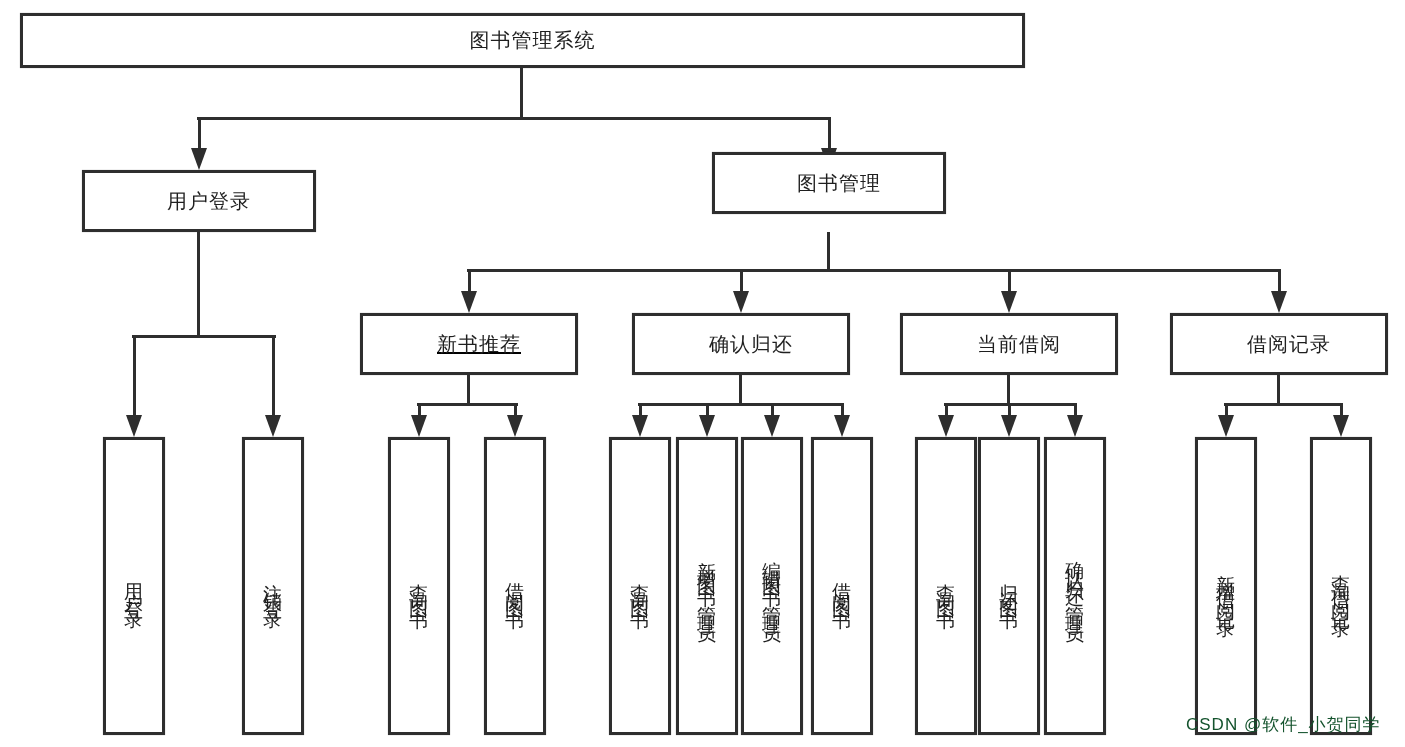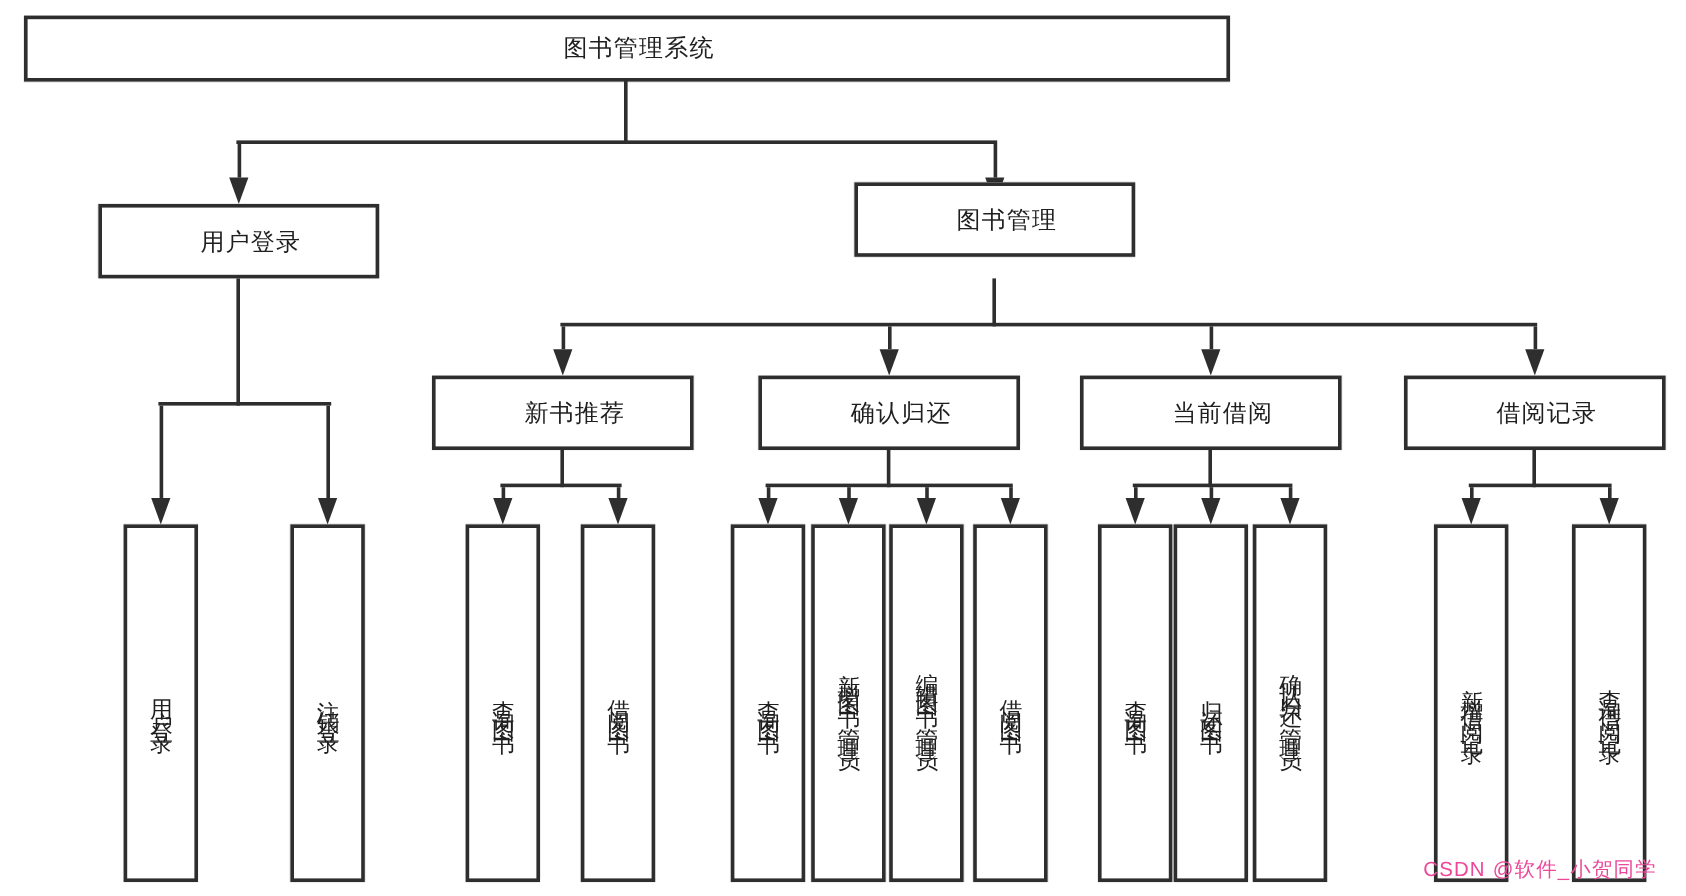--- a/index.html
+++ b/index.html
@@ -74,21 +74,21 @@
     height: 0;
     border-left: 8px solid transparent;
     border-right: 8px solid transparent;
     border-top: 22px solid #2e2e2e;
   }
   .watermark {
     position: absolute;
     left: 1186px;
     top: 713px;
     font-size: 17px;
-    color: #ec4899;
+    color: #14532d;
     letter-spacing: 1px;
     white-space: nowrap;
     z-index: 10;
   }
 </style>
 </head>
 <body>
 
 <div class="canvas">
 
@@ -138,21 +138,21 @@
   </div>
   <div class="arrow" style="left:1001px; top:272px; height:41px;">
     <div class="stem"></div>
     <div class="head"></div>
   </div>
   <div class="arrow" style="left:1271px; top:272px; height:41px;">
     <div class="stem"></div>
     <div class="head"></div>
   </div>
 
-  <div class="box" style="left:360px; top:313px; width:218px; height:62px;">
+  <div class="box" style="left:360px; top:313px; width:218px; height:62px;text-decoration:underline;">
     <span class="hlabel">新书推荐</span>
   </div>
   <div class="box" style="left:632px; top:313px; width:218px; height:62px;">
     <span class="hlabel">确认归还</span>
   </div>
   <div class="box" style="left:900px; top:313px; width:218px; height:62px;">
     <span class="hlabel">当前借阅</span>
   </div>
   <div class="box" style="left:1170px; top:313px; width:218px; height:62px;">
     <span class="hlabel">借阅记录</span>

